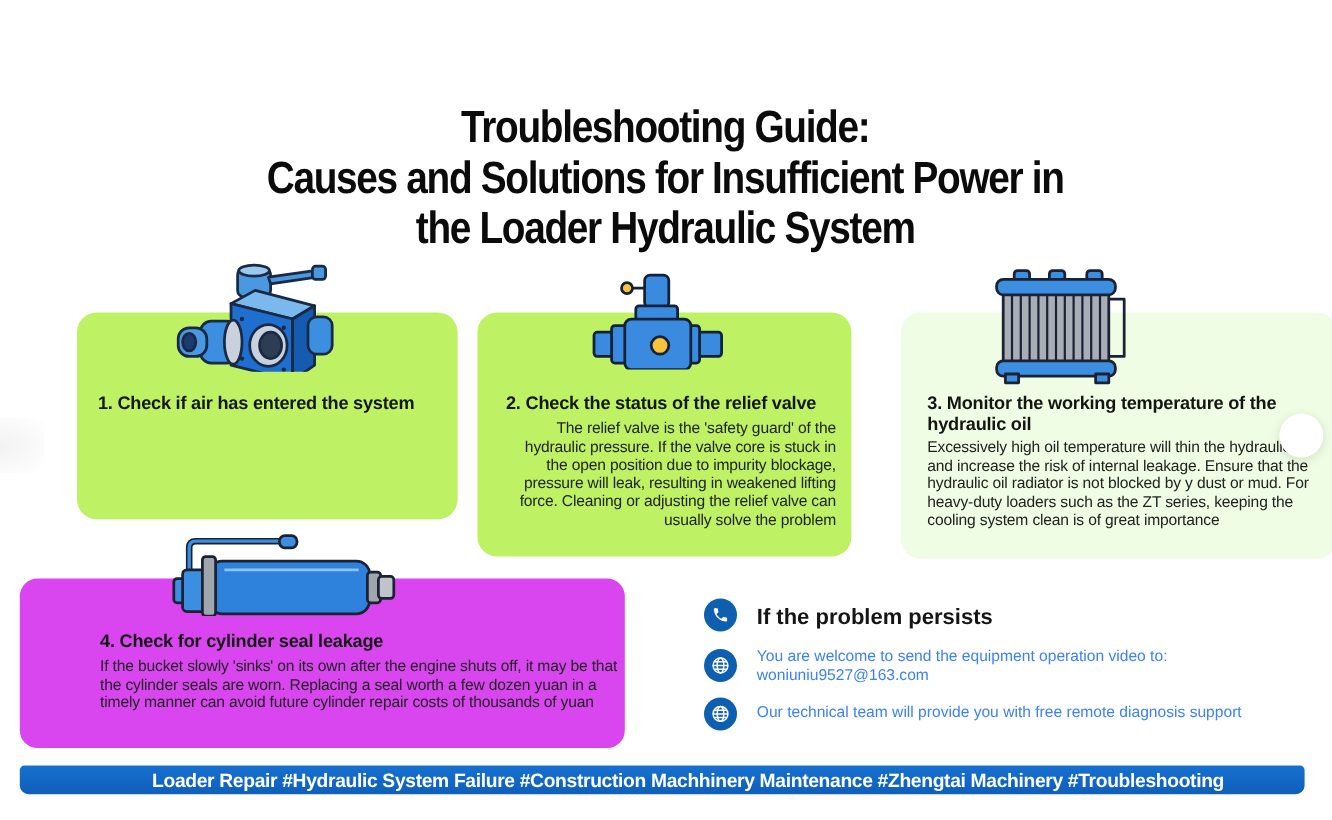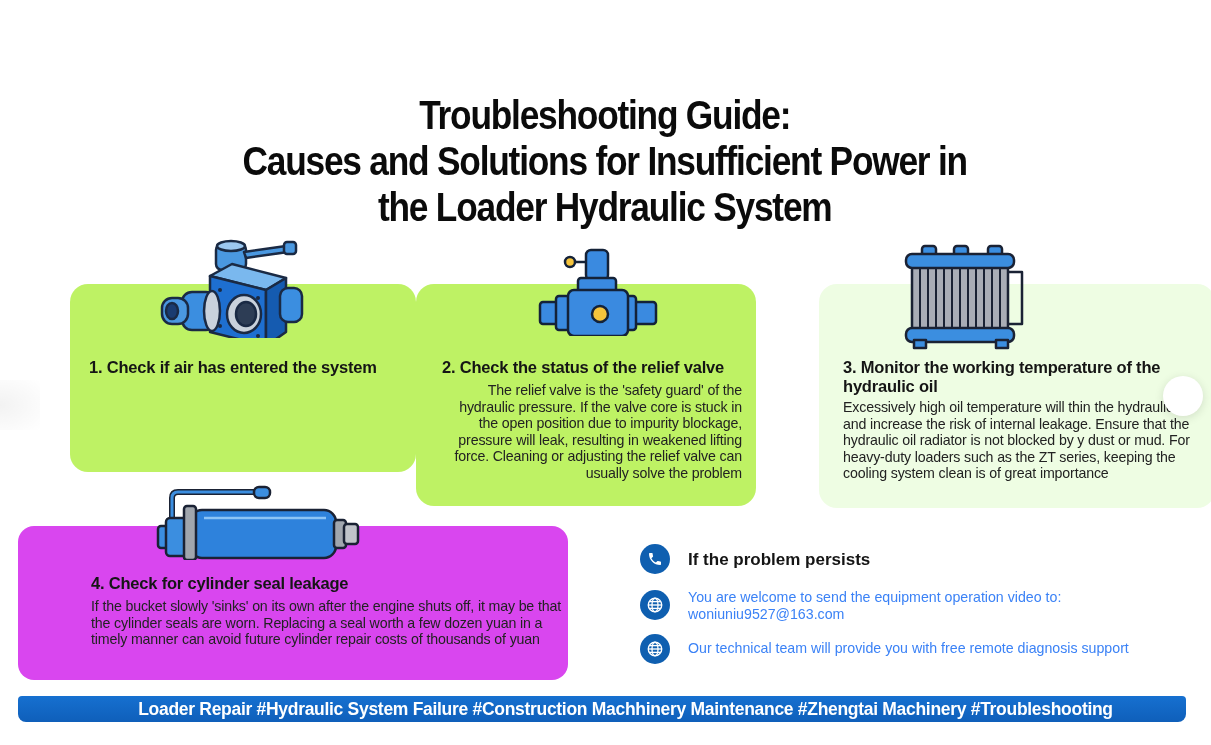--- a/index.html
+++ b/index.html
@@ -12,21 +12,21 @@
     font-weight: 700; font-size: 41px; line-height: 46px; letter-spacing: -1.4px;
     color: #0b0b0b; transform: scaleX(0.86); transform-origin: 600px 0;
   }
   .title span { display: block; }
 
   .card {
     position: absolute; border-radius: 18px;
     background: #bef264;
   }
   .card.c1 { left: 70px; top: 284px; width: 346px; height: 188px; }
-  .card.c2 { left: 416px; top: 284px; width: 340px; height: 222px; }
+  .card.c2 { left: 434px; top: 284px; width: 340px; height: 222px; }
   .card.c3 { left: 791px; top: 284px; width: 396px; height: 224px; background: #eefde3; margin-left: 28px; }
   .card.c4 { left: 18px; top: 526px; width: 550px; height: 154px; background: #d946ef; border-radius: 16px; }
 
   .card-title {
     position: absolute; font-weight: 700; font-size: 16.5px; line-height: 19px;
     color: #151515; letter-spacing: -0.2px;
   }
   .card-body {
     position: absolute; font-size: 14.2px; line-height: 16.6px; color: #222;
     letter-spacing: -0.15px;
@@ -41,21 +41,21 @@
   .c4 .card-body  { left: 73px; top: 72px; width: 480px; }
 
   .icon { position: absolute; }
 
   .contact { position: absolute; left: 640px; top: 544px; width: 520px; }
   .contact-row { position: absolute; left: 0; display: flex; align-items: flex-start; }
   .contact-icon {
     width: 30px; height: 30px; border-radius: 50%; background: #0f5fb0;
     display: flex; align-items: center; justify-content: center; flex-shrink: 0;
   }
-  .contact-title { position: absolute; left: 48px; top: 6px; font-weight: 700; font-size: 17px; color: #151515; white-space: nowrap; }
+  .contact-title { position: absolute; left: 48px; top: 6px; font-weight: 700; font-size: 20px; color: #151515; white-space: nowrap; }
   .contact-text { position: absolute; left: 48px; font-size: 14.2px; line-height: 16.6px; color: #3b82f6; white-space: nowrap; }
 
   .hashtag-bar {
     position: absolute; left: 18px; top: 696px; width: 1168px; height: 26px;
     background: linear-gradient(#1670d0, #0f5fba); border-radius: 4px 4px 8px 8px;
     color: #ffffff; font-weight: 700; font-size: 17.5px; line-height: 26px;
     text-align: center; letter-spacing: -0.3px; white-space: nowrap; padding-left: 47px;
   }
 
   .next-button {

